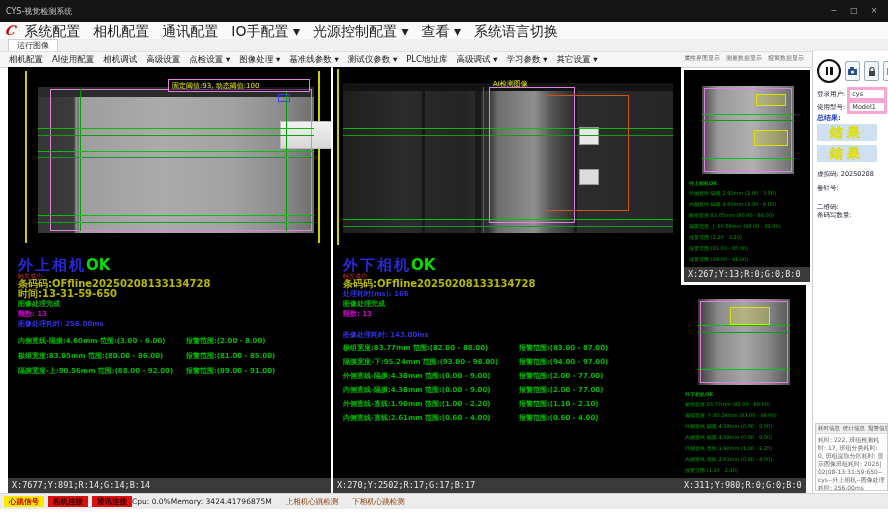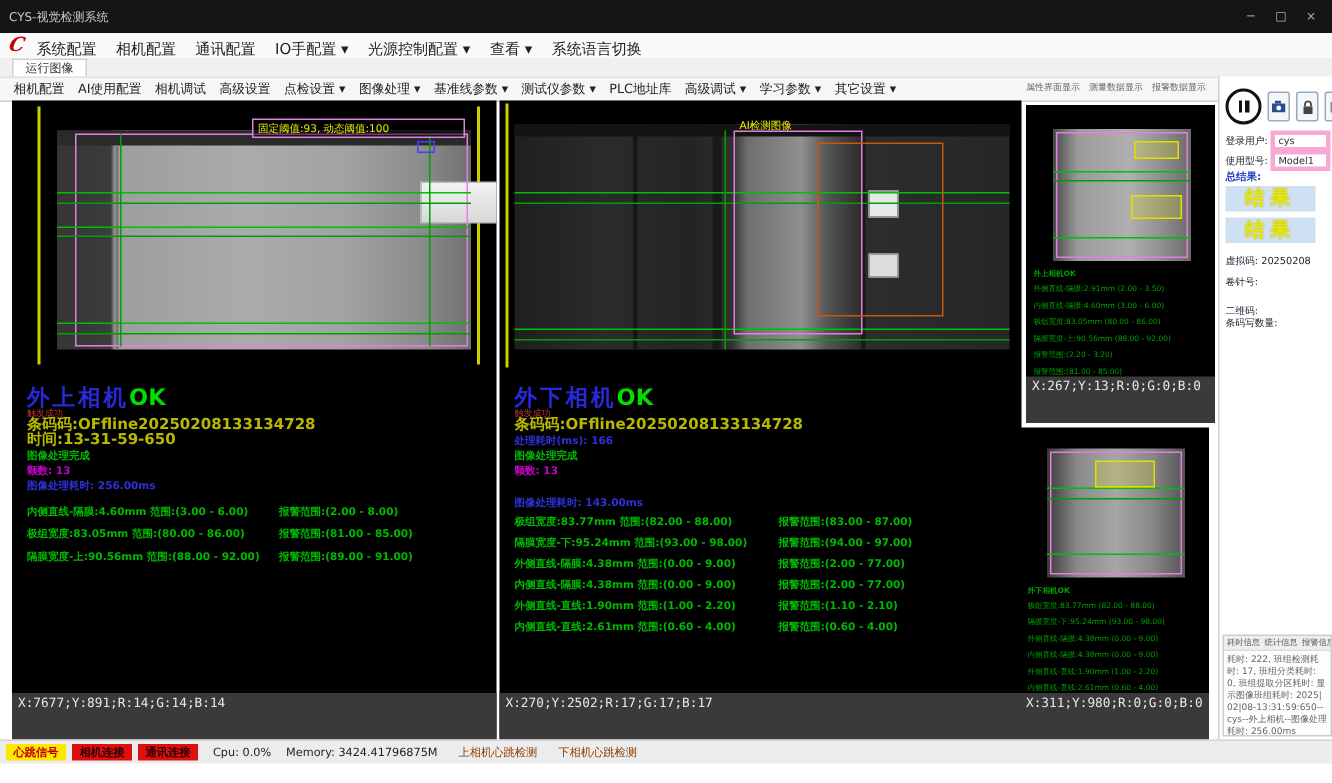--- a/index.html
+++ b/index.html
@@ -11,39 +11,39 @@
             display:flex;align-items:center;}
   #titlebar .title{color:#c8c8c8;font-size:8px;padding-left:6px;flex:1;}
   #titlebar .winctl{display:flex;gap:4px;padding-right:6px;}
   #titlebar .winctl span{width:16px;height:12px;color:#b0b0b0;font-size:8px;line-height:12px;
             text-align:center;cursor:default;}
   
   #menubar{position:absolute;left:0;top:22px;width:888px;height:17px;background:#fafafa;
            border-bottom:1px solid #e2e2e2;display:flex;align-items:center;}
   #menubar .logo{font-family:"DejaVu Serif","Liberation Serif",serif;font-style:italic;
            font-weight:bold;color:#c80000;font-size:13px;margin:0 8px 0 6px;transform:skewX(-12deg);}
-  #menubar .mitem{font-size:10px;color:#222;margin-right:13px;white-space:nowrap;}
+  #menubar .mitem{font-size:14px;color:#222;margin-right:13px;white-space:nowrap;}
   
   #tabrow{position:absolute;left:0;top:39px;width:888px;height:12px;background:#f0f0f0;}
   #tabrow .tab{position:absolute;left:8px;top:0px;height:12px;background:#fff;
            border:1px solid #d0d0d0;border-bottom:none;font-size:8px;line-height:12px;
            padding:0 8px;color:#333;}
   
   #toolbar{position:absolute;left:0;top:51px;width:888px;height:15px;background:#f6f6f6;
            border-top:1px solid #e0e0e0;border-bottom:1px solid #cfcfcf;
            display:flex;align-items:center;}
   #toolbar .titem{font-size:8.5px;color:#222;margin-left:9px;white-space:nowrap;}
   #toolbar .spacer{flex:1;}
   #thumbs-header{position:absolute;left:684px;top:51px;width:128px;height:15px;
            display:flex;align-items:center;gap:6px;}
   #thumbs-header span{font-size:6px;color:#666;white-space:nowrap;}
   
   .view{position:absolute;background:#000;}
   .canvas{position:absolute;left:0;top:0;right:0;bottom:15px;overflow:hidden;}
-  .coordbar{position:absolute;left:0;right:0;bottom:0;height:31px;background:#3a3a3a;
+  .coordbar{position:absolute;left:0;right:0;bottom:0;height:15px;background:#3a3a3a;
             color:#e8e8e8;font-size:8.5px;line-height:15px;padding-left:4px;
             font-family:"DejaVu Sans Mono","Liberation Mono",monospace;}
   .photo{position:absolute;}
   .ln{position:absolute;}
   .obox{position:absolute;box-sizing:border-box;}
   .ylabel{position:absolute;font-size:8px;color:#e8e800;white-space:nowrap;}
   
   .resblock{position:absolute;left:10px;width:300px;}
   .cam-title{font-size:15px;font-weight:bold;color:#2828d8;letter-spacing:2px;line-height:13px;}
   .cam-title .ok{color:#00dd00;letter-spacing:0;font-style:normal;}
@@ -85,21 +85,21 @@
         background:#fdfdfd;overflow:hidden;}
   #infopanel .itabs{display:flex;gap:3px;background:#eee;border-bottom:1px solid #ddd;padding:1px 2px;}
   #infopanel .itabs span{font-size:5.5px;color:#555;white-space:nowrap;}
   #infopanel .ibody{font-size:6px;color:#666;padding:2px;line-height:8px;word-break:break-all;}
   
   #statusbar{position:absolute;left:0;top:493px;width:888px;height:15px;background:#ececec;
         border-top:1px solid #d5d5d5;display:flex;align-items:center;font-size:8px;}
   .badge{height:11px;line-height:11px;padding:0 5px;margin-left:4px;font-size:7.5px;font-weight:bold;}
   .badge.yellow{background:#ffe800;color:#c00000;}
   .badge.red{background:#dd1010;color:#2a0000;}
-  #statusbar .sysinfo{margin-left:10px;color:#222;font-size:7.5px;}
+  #statusbar .sysinfo{color:#222;font-size:7.5px;}
   #statusbar .hb{margin-left:14px;color:#8a3a00;font-size:7.5px;}
 </style>
 </head>
 <body>
 
 <div id="app">
 
   <div id="titlebar">
     <span class="title">CYS-视觉检测系统</span>
     <span class="winctl">

